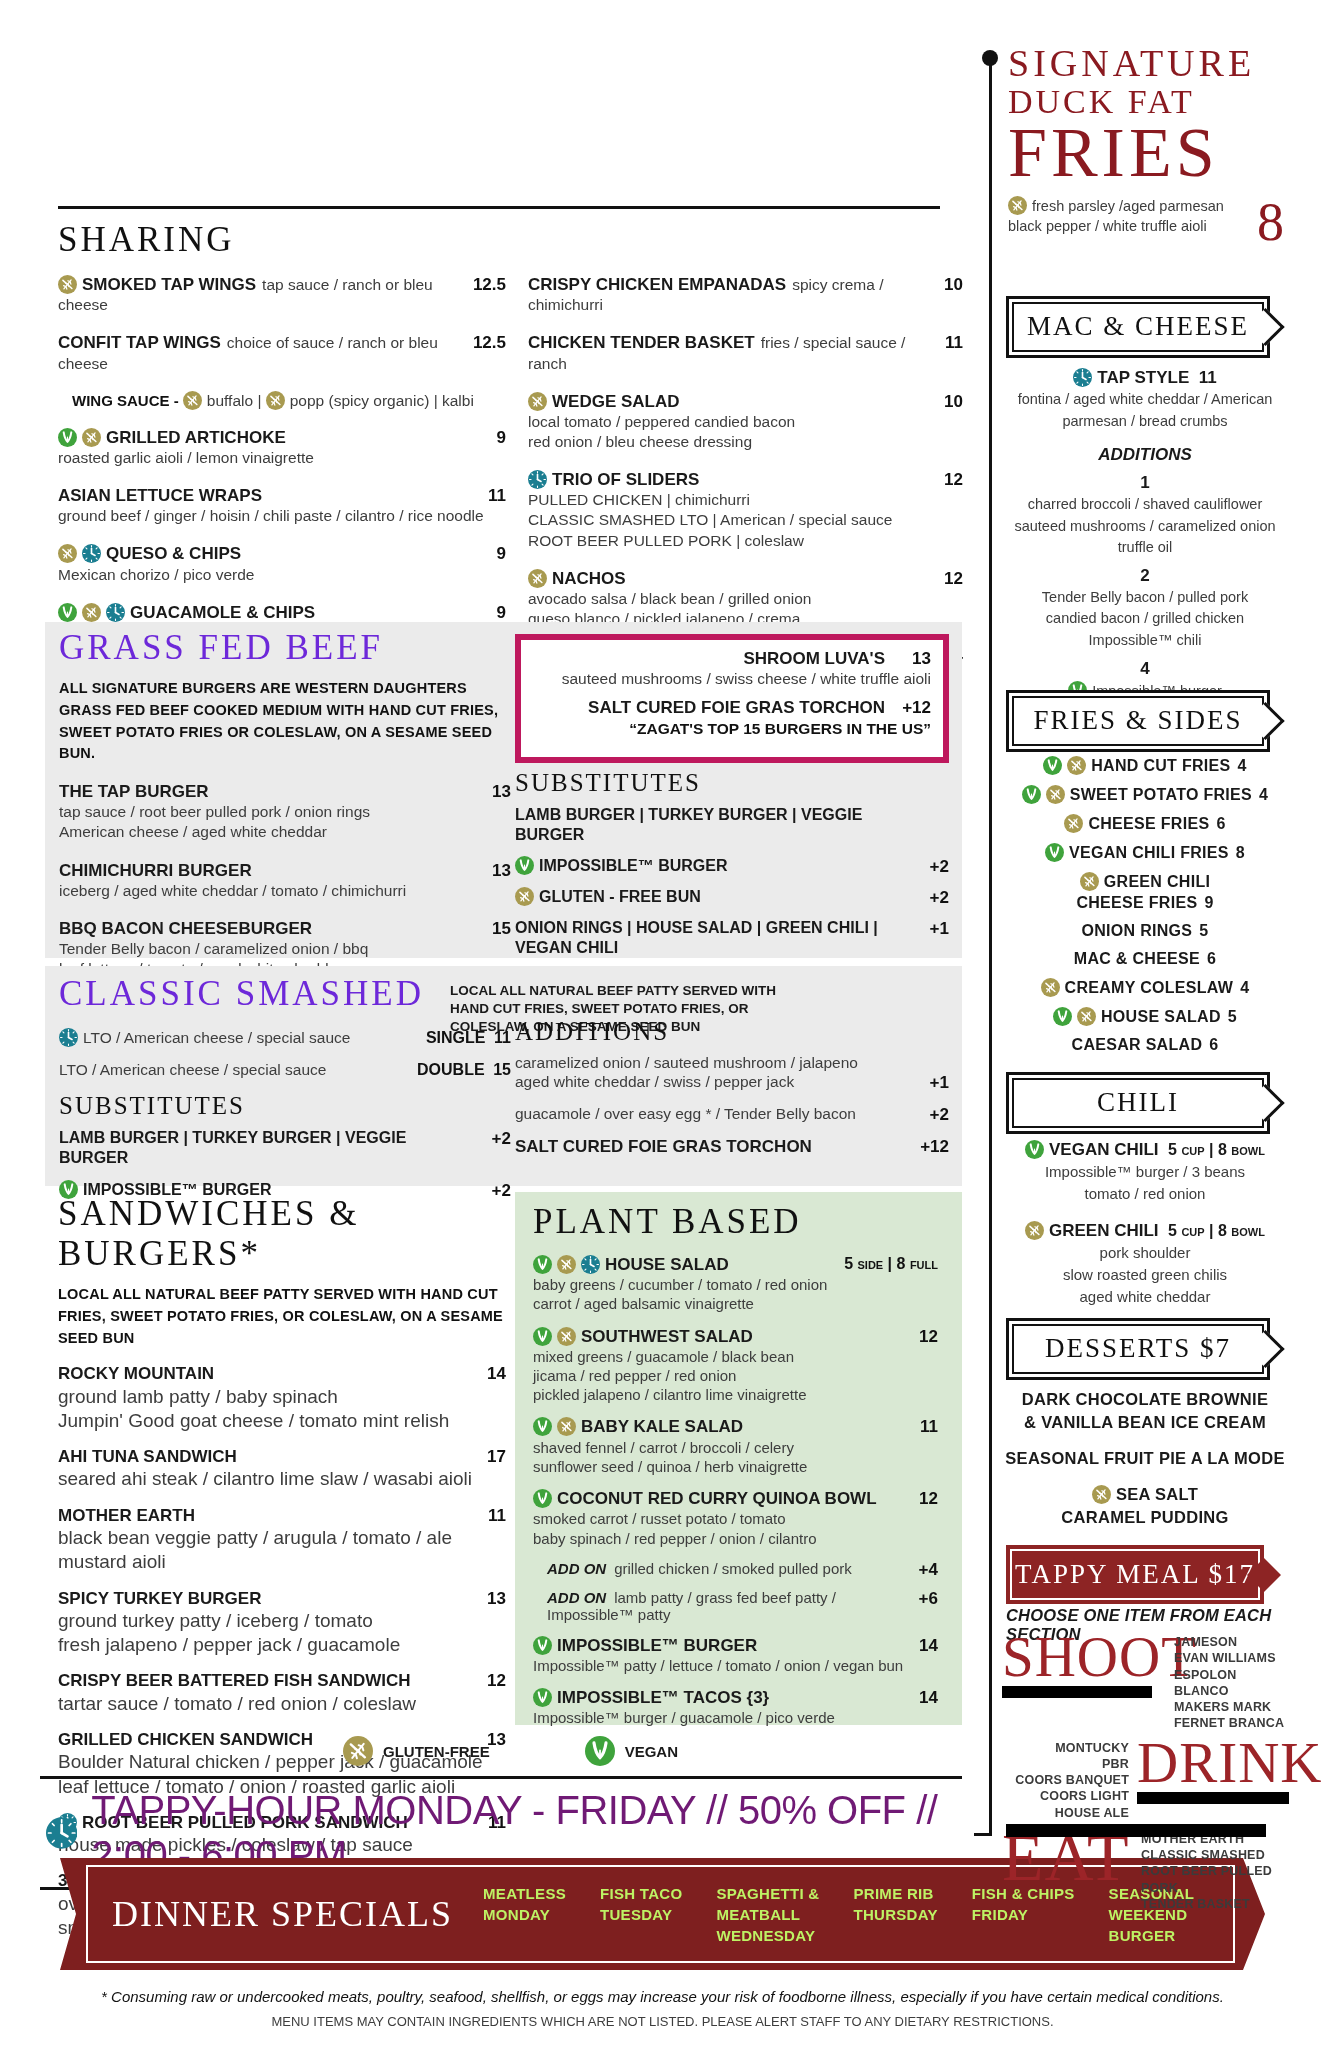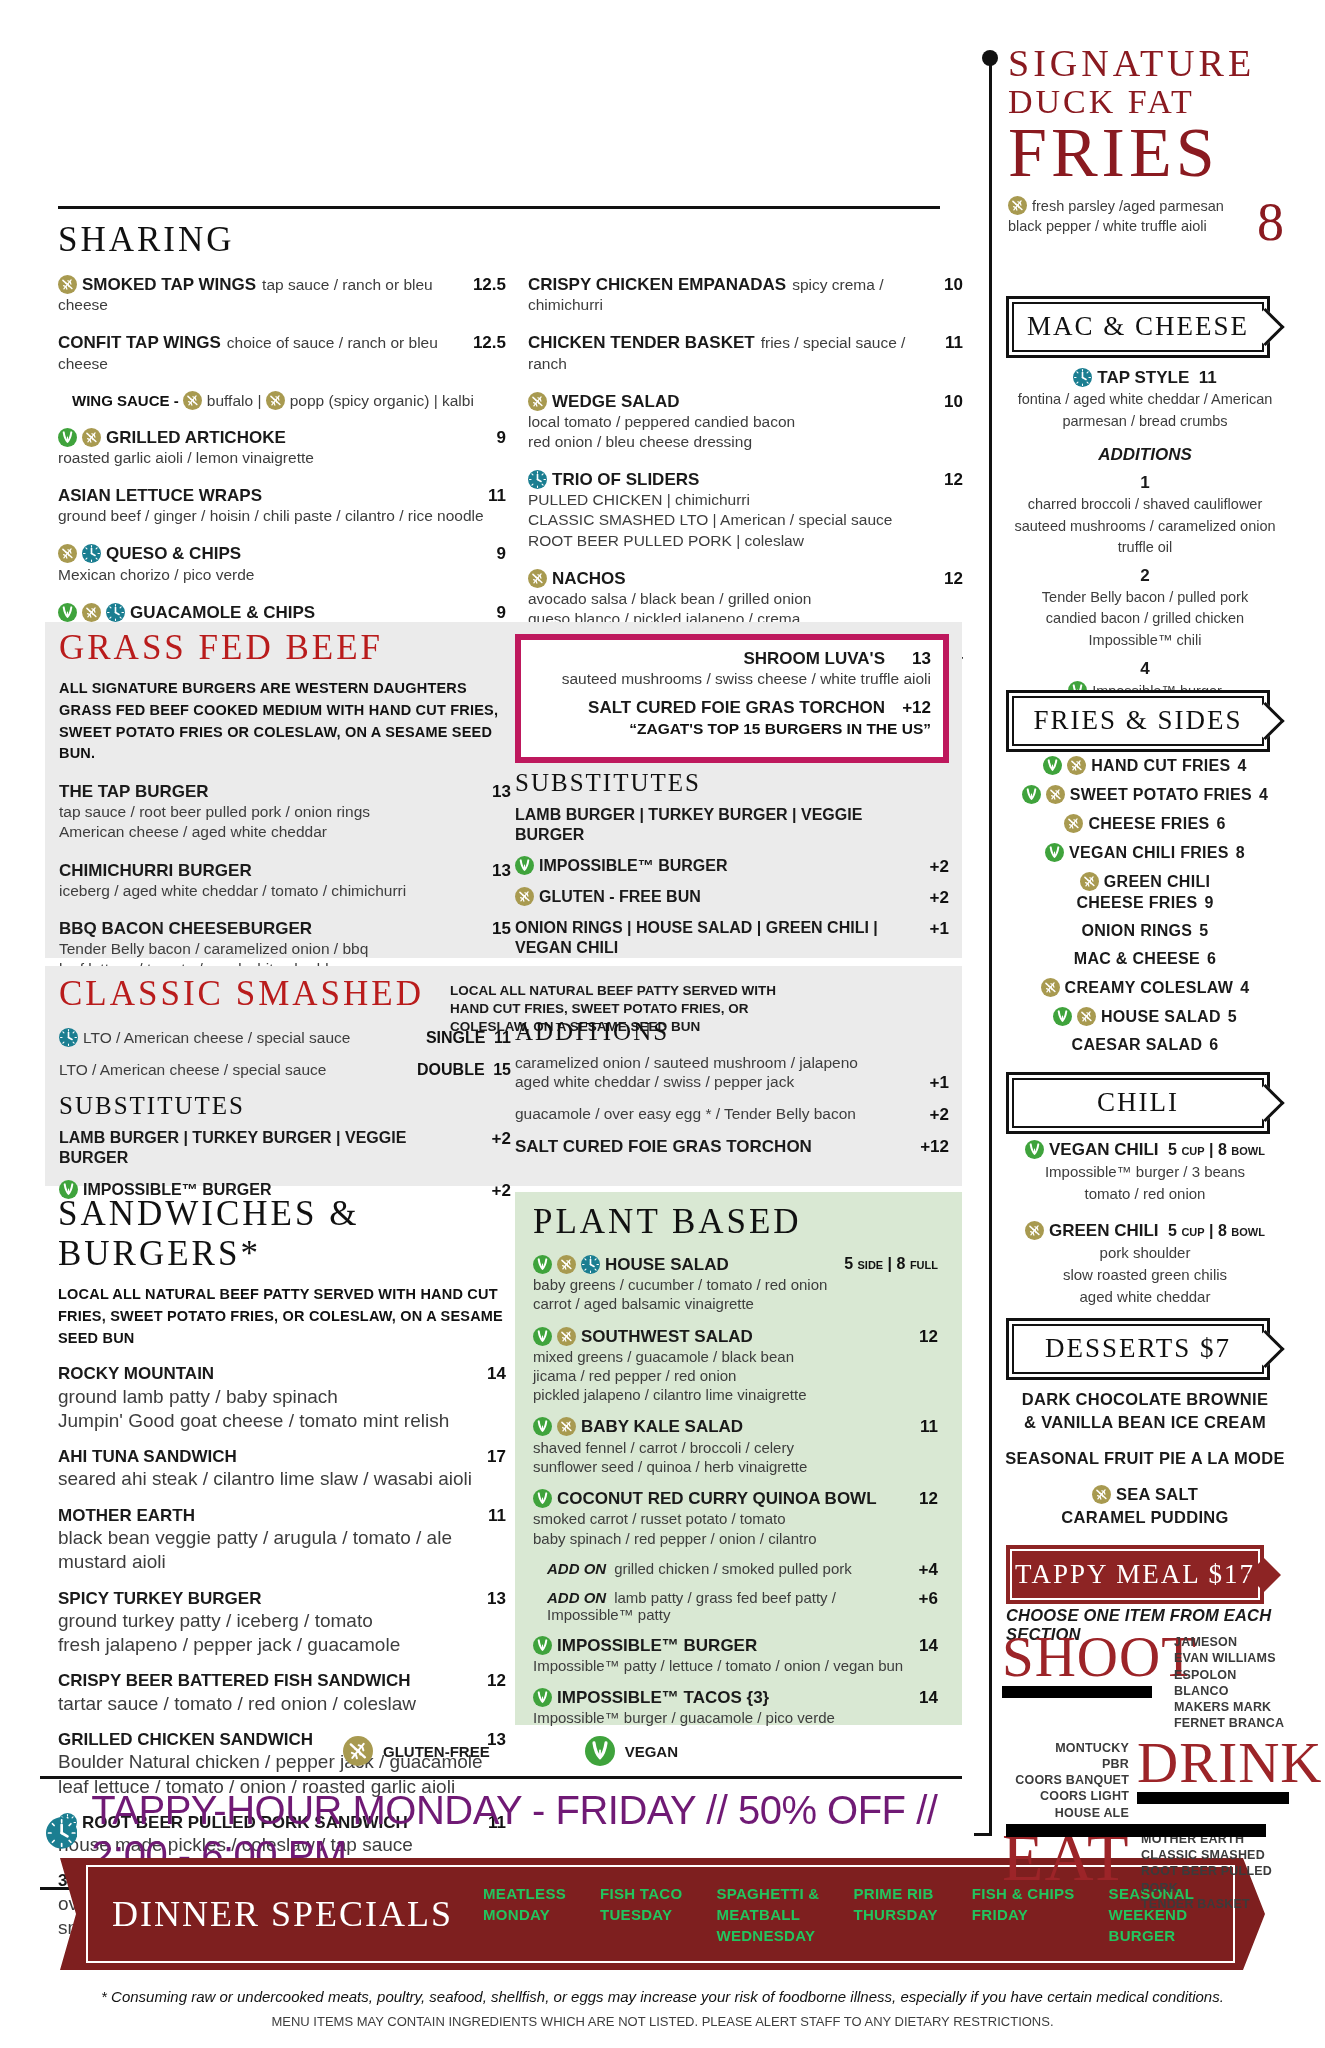--- a/index.html
+++ b/index.html
@@ -15,21 +15,21 @@
   .logo-sub{position:absolute;right:18px;top:122px;color:#c3242b;font-weight:bold;
             font-size:28px;letter-spacing:1px;}
   .top-rule{position:absolute;left:58px;top:206px;width:882px;height:3px;background:#111;}
   
   .vline{position:absolute;left:989px;top:60px;width:3px;height:1776px;background:#111;}
   .vdot{position:absolute;left:982px;top:50px;width:16px;height:16px;border-radius:50%;background:#111;}
   .vfoot{position:absolute;left:974px;top:1833px;width:17px;height:3px;background:#111;}
   
   .serif-title{font-family:"Liberation Serif",serif;font-size:35px;letter-spacing:3px;color:#111;}
   .serif-sub{font-family:"Liberation Serif",serif;font-size:25px;letter-spacing:2px;color:#111;margin:6px 0 8px;}
-  .red{color:#b91c1c;}
+  .red{color:#6d28d9;}
   
   .cols{display:flex;}
   .mi{margin-bottom:17px;}
   .mi-h{position:relative;padding-right:52px;line-height:1.25;}
   .mi-n{font-weight:bold;font-size:17px;letter-spacing:0px;}
   .mi-i{font-size:15.5px;color:#3d3d3d;margin-left:6px;}
   .mi-t{font-size:15.5px;color:#3d3d3d;}
   .price{position:absolute;right:0;top:0;font-weight:bold;font-size:17px;color:#111;}
   .mi-lp{position:absolute;right:0;top:0;font-size:15.5px;color:#111;}
   .mi-lp b{font-size:16px;}
@@ -84,21 +84,21 @@
          border-bottom:3px solid #111;padding:9px 0;display:flex;align-items:center;gap:14px;}
   .tappy .bdg{width:40px;height:40px;margin:0 0 0 6px;}
   .tappy-text{font-weight:normal;font-size:40px;letter-spacing:-0.5px;color:#701a75;}
   
   .dinner{position:absolute;left:60px;top:1858px;width:1205px;height:112px;background:#7e1f1f;
           clip-path:polygon(0 0,calc(100% - 22px) 0,100% 50%,calc(100% - 22px) 100%,0 100%,16px 50%);}
   .dinner-in{position:absolute;inset:7px 30px 7px 26px;border:2px solid #fff;display:flex;align-items:center;}
   .dinner-title{font-family:"Liberation Serif",serif;color:#fff;font-size:36px;letter-spacing:2px;
                 margin:0 30px 0 24px;white-space:nowrap;}
   .dinner-cols{display:flex;gap:34px;}
-  .dcol{color:#22c55e;font-weight:bold;font-size:15px;line-height:1.4;letter-spacing:0.3px;}
+  .dcol{color:#bef264;font-weight:bold;font-size:15px;line-height:1.4;letter-spacing:0.3px;}
   .footnote1{position:absolute;left:0;top:1988px;width:1325px;text-align:center;font-style:italic;
              font-size:15px;color:#111;}
   .footnote2{position:absolute;left:0;top:2014px;width:1325px;text-align:center;font-size:13px;color:#3d3d3d;}
   .duck{position:absolute;left:1008px;top:44px;width:278px;}
   .duck-l1{font-family:"Liberation Serif",serif;color:#8a1a20;font-size:38px;letter-spacing:4px;line-height:1.05;}
   .duck-l2{font-family:"Liberation Serif",serif;color:#8a1a20;font-size:34px;letter-spacing:3px;line-height:1.05;}
   .duck-l3{font-family:"Liberation Serif",serif;color:#8a1a20;font-size:70px;letter-spacing:4px;line-height:0.95;}
   .duck-desc{position:relative;margin-top:10px;padding-right:44px;font-size:14.5px;color:#3d3d3d;line-height:1.35;}
   .duck-price{position:absolute;right:2px;top:2px;font-family:"Liberation Serif",serif;
               font-size:54px;color:#8a1a20;line-height:0.9;}

